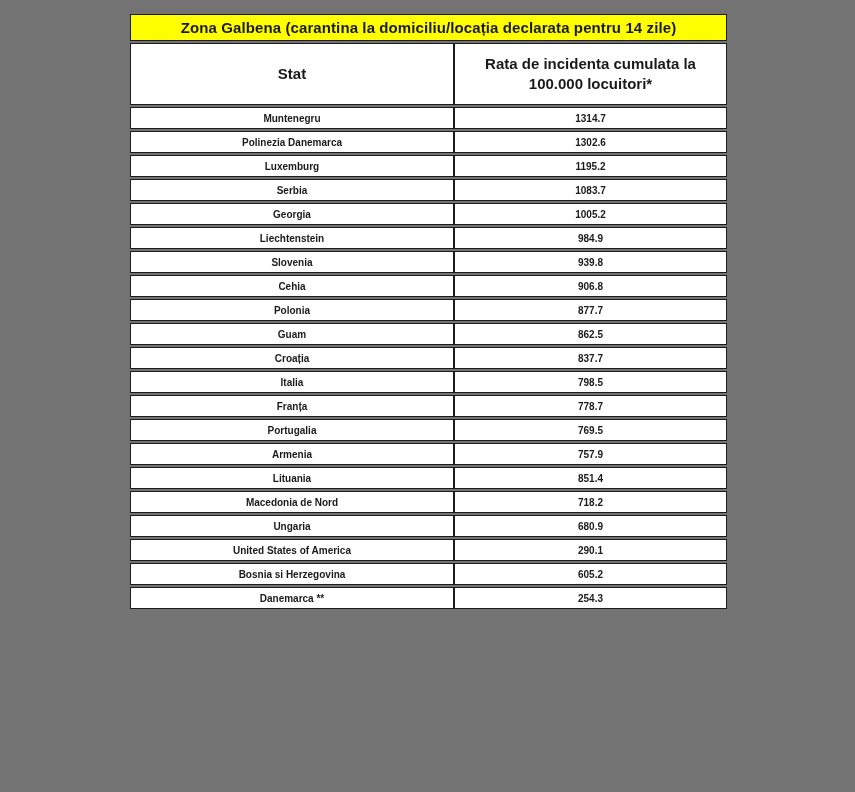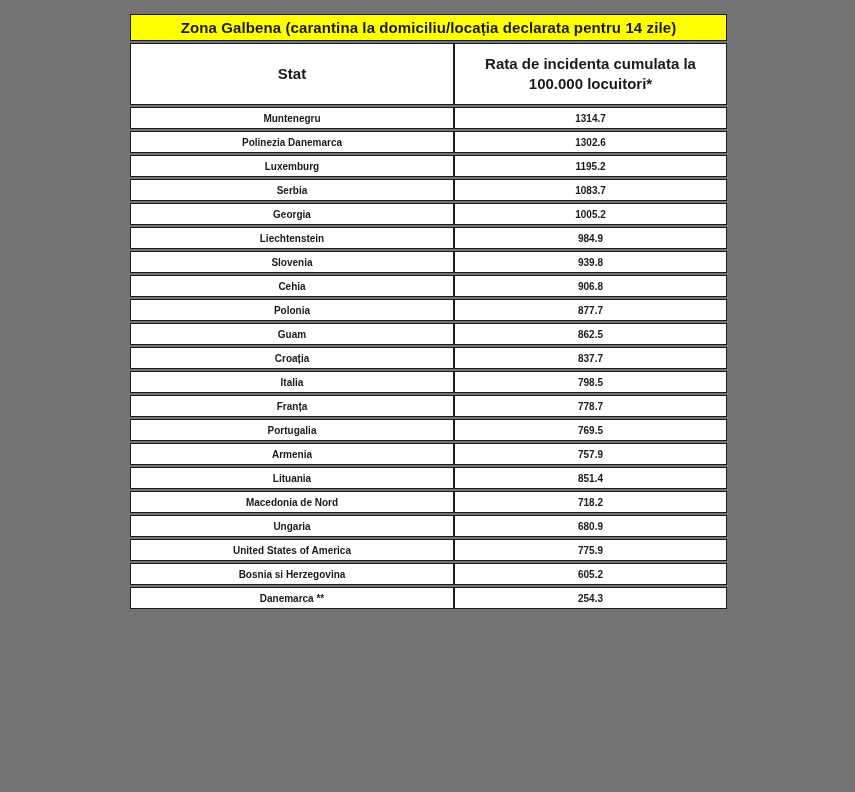--- a/index.html
+++ b/index.html
@@ -148,21 +148,21 @@
           <tr>
             <td class="stat-cell">Macedonia de Nord</td>
             <td class="rate-cell">718.2</td>
           </tr>
           <tr>
             <td class="stat-cell">Ungaria</td>
             <td class="rate-cell">680.9</td>
           </tr>
           <tr>
             <td class="stat-cell">United States of America</td>
-            <td class="rate-cell">775.9</td>
+            <td class="rate-cell">290.1</td>
           </tr>
           <tr>
             <td class="stat-cell">Bosnia si Herzegovina</td>
             <td class="rate-cell">605.2</td>
           </tr>
           <tr>
             <td class="stat-cell">Danemarca **</td>
             <td class="rate-cell">254.3</td>
           </tr>
         </tbody>

